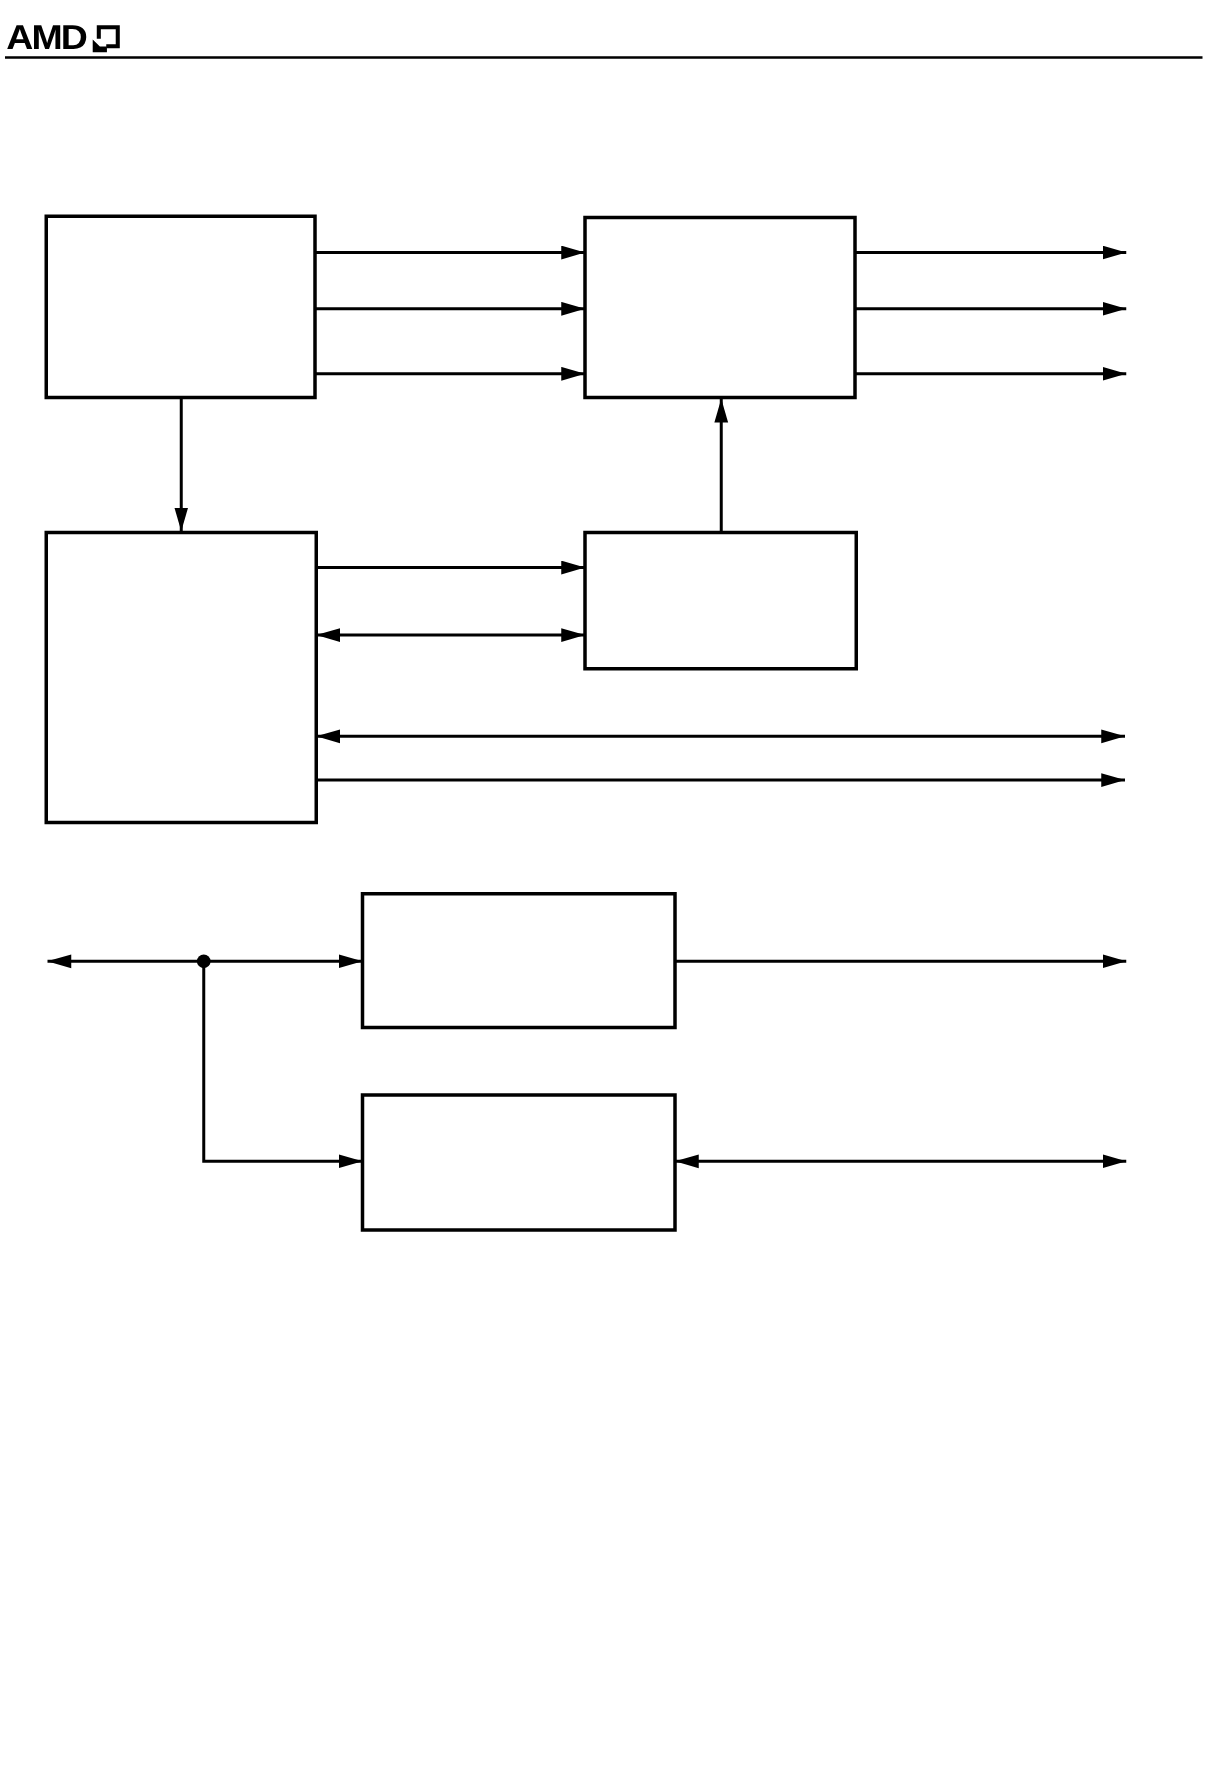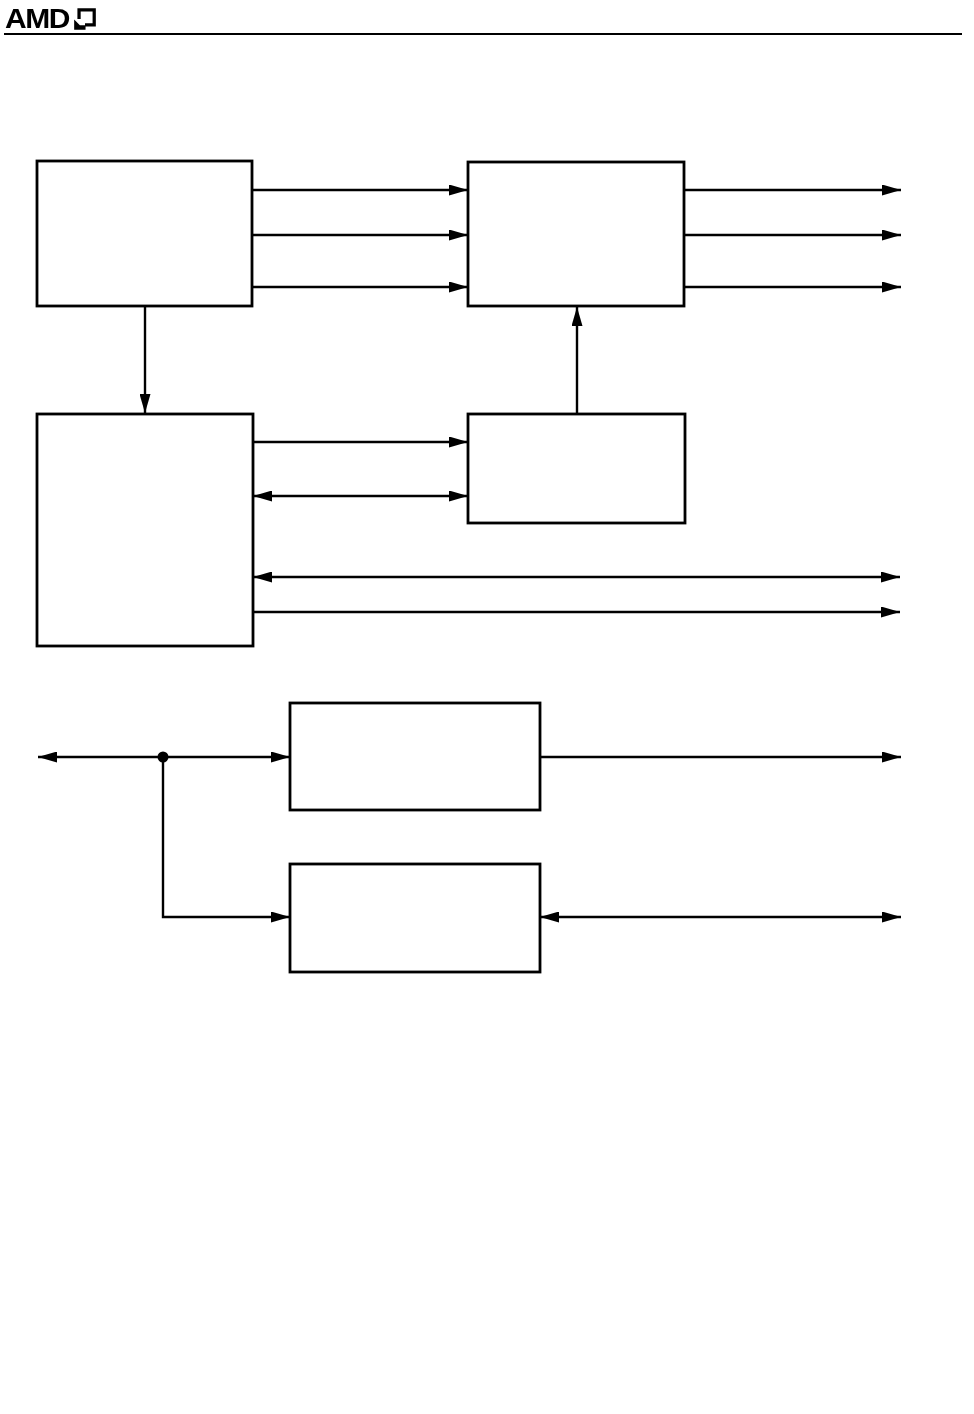--- a/index.html
+++ b/index.html
@@ -7,20 +7,21 @@
     padding: 0;
     background: #ffffff;
     font-family: "Liberation Sans", sans-serif;
   }
   .page {
     position: relative;
     width: 974px;
     height: 1402px;
     background: #ffffff;
     overflow: hidden;
+    margin-top: 12px;
   }
   .logo {
     position: absolute;
     left: 5px;
     top: 6px;
     display: flex;
     align-items: center;
     gap: 3px;
   }
   .logo-text {

